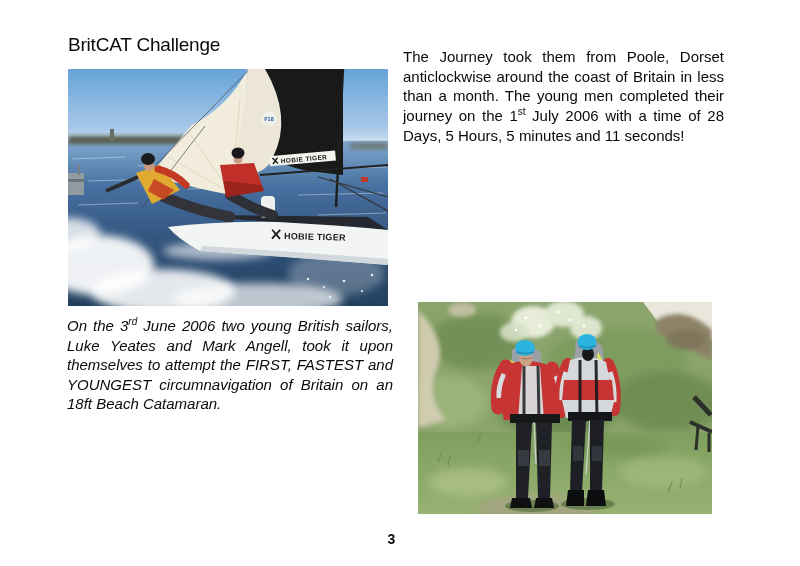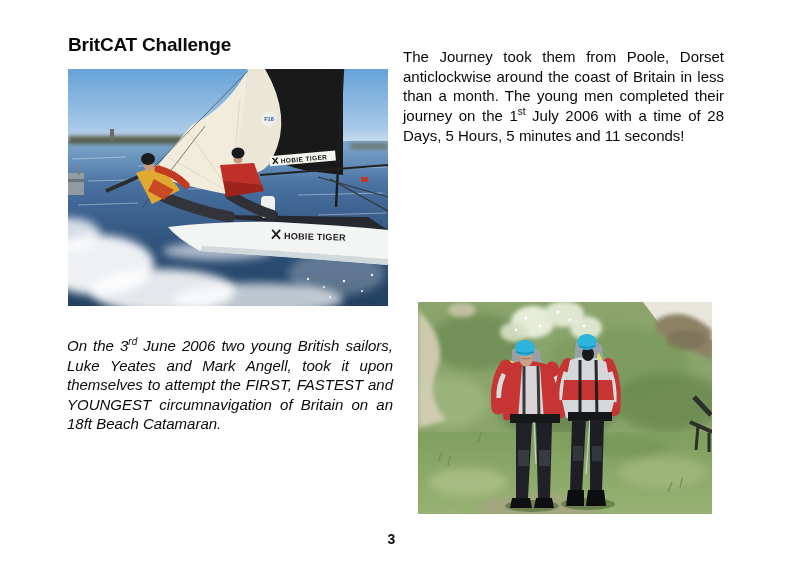--- a/index.html
+++ b/index.html
@@ -4,34 +4,34 @@
 <style>
   html,body{margin:0;padding:0;}
   body{
     width:800px;height:566px;background:#ffffff;
     font-family:"Liberation Sans","DejaVu Sans",sans-serif;
     color:#0a0a0a; overflow:hidden;
   }
   .page{position:relative;width:800px;height:566px;background:#fff;overflow:hidden;}
   .page-title{
     position:absolute;left:68px;top:35px;
-    font-size:19px;font-weight:700;letter-spacing:-0.2px;line-height:20px;
+    font-size:19px;font-weight:400;letter-spacing:-0.2px;line-height:20px;
   }
   .photo{position:absolute;overflow:hidden;}
   .photo-sailing{left:68px;top:69px;width:320px;height:237px;}
   .photo-crew{left:418px;top:302px;width:294px;height:212px;}
   .photo svg{display:block;width:100%;height:100%;}
   .right-col{
     position:absolute;left:403px;top:47px;width:321px;
     font-size:15px;line-height:19.7px;text-align:justify;
   }
   .right-col p{margin:0;}
   .right-col p + p{margin-top:13px;}
   .caption-italic{
-    position:absolute;left:67px;top:336px;width:326px;
+    position:absolute;left:67px;top:316px;width:326px;
     font-size:15px;line-height:19.6px;text-align:justify;font-style:italic;
   }
   .caption-italic p{margin:0;}
   sup{font-size:10px;line-height:0;vertical-align:6px;}
   .page-number{
     position:absolute;left:0;top:531px;width:783px;text-align:center;
     font-size:14px;font-weight:700;
   }
 </style>
 </head>

